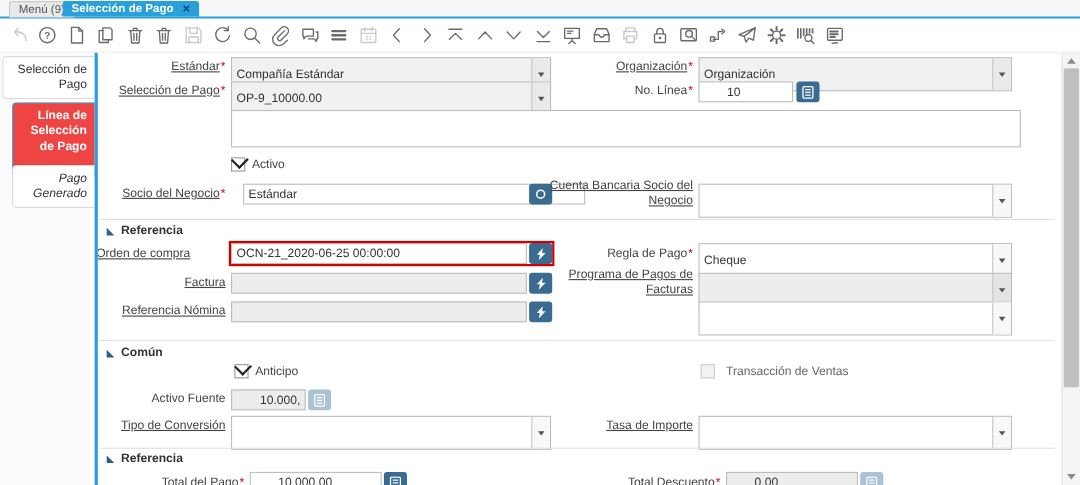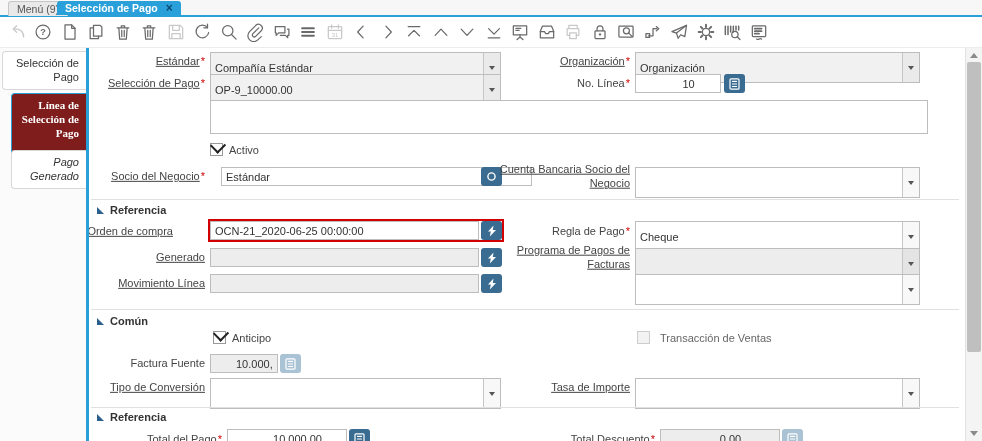--- a/index.html
+++ b/index.html
@@ -19,33 +19,33 @@
   .tbtn{width:23.5px;height:24px;display:flex;align-items:center;justify-content:center;flex:0 0 auto;}
   .tbtn svg{width:20px;height:20px;fill:none;stroke:currentColor;stroke-width:1.5;
             stroke-linecap:round;stroke-linejoin:round;color:#6a6a6a;}
   .tbtn.dis svg{color:#c9c9c9;}
   
   .sidebar{position:absolute;left:0;top:48px;width:86px;bottom:0;background:#fbfbfb;}
   .stab{position:absolute;right:0;box-sizing:border-box;font-size:11px;color:#333;text-align:right;
         padding:5px 7px 0 4px;line-height:1.25;border:1px solid #d8d8d8;border-right:none;
         border-radius:4px 0 0 4px;background:#fff;}
   .stab.s1{left:2px;top:3px;height:39px;}
-  .stab.s2{left:11px;top:45px;height:68px;background:#7f1d1d;color:#fff;font-weight:bold;border-color:#2aa0da;font-family:Liberation Serif, serif;}
+  .stab.s2{left:11px;top:45px;height:68px;background:#ef4444;color:#fff;font-weight:bold;border-color:#2aa0da;}
   .stab.s3{left:11px;top:102px;height:39px;font-style:italic;}
   .vsep{position:absolute;left:86px;top:48px;width:3px;bottom:0;background:#2aa0da;}
   
   .formarea{position:absolute;left:89px;top:48px;width:876px;height:393px;background:#fff;overflow:hidden;}
   .lbl{position:absolute;font-size:11px;color:#444;text-align:right;width:140px;
        transform:translateY(-50%);line-height:1.3;}
   .lt.u{text-decoration:underline;}
   .ast{color:#c00;margin-left:1px;}
   .fld{position:absolute;height:19px;box-sizing:border-box;border:1px solid #bdbdbd;background:#fff;
        font-size:11px;color:#333;font-family:inherit;padding:0 4px;outline:none;}
   .fld.dis{background:#ededed;}
-  .fld.num{text-align:center;padding-left:25px;}
+  .fld.num{text-align:left;padding-left:25px;}
   textarea.fld{resize:none;padding:2px 4px;}
   .combo{position:absolute;height:31px;box-sizing:border-box;border:1px solid #bdbdbd;background:#fff;display:flex;}
   .combo input{flex:1;min-width:0;border:none;background:transparent;font-size:11px;color:#333;
                font-family:inherit;padding:0 4px;outline:none;}
   .combo .carr{width:16px;border-left:1px solid #c6c6c6;background:#f8f8f8;display:flex;
                align-items:center;justify-content:center;}
   .tri{width:0;height:0;border-left:3.5px solid transparent;border-right:3.5px solid transparent;
        border-top:4.5px solid #555;}
   .combo.ro{background:#f1f1f1;}
   .combo.ro .carr{background:#eaeaea;}
@@ -425,36 +425,36 @@
     </div>
     <div class="redwrap" style="left:119px;top:171px;width:296px;height:23px"></div>
     <div class="lbl" style="top:183px;right:335px"><span class="lt">Regla de Pago</span><span class="ast">*</span></div>
     <div class="combo" style="left:546px;top:173px;width:285px">
       <input value="Cheque" style="">
       <span class="carr">
           <i class="tri"></i>
         </span>
     </div>
 
-    <div class="lbl" style="top:209px;right:760px"><span class="lt u">Generado</span></div>
+    <div class="lbl" style="top:209px;right:760px"><span class="lt u">Factura</span></div>
     <input class="fld dis" style="left: 121px; top: 200px; width: 269px;" value="">
     <div class="bbtn" style="left:392px;top:200px">
       <svg width="10" height="12" viewBox="0 0 10 12">
           <path d="M6.5 0.5 L1 6.5 h2.8 L2.8 11.5 L9 5 H5.8 Z" fill="#fff"></path>
         </svg>
     </div>
     <div class="lbl" style="top:209px;right:335px"><span class="lt u">Programa de Pagos de Facturas</span></div>
     <div class="combo dis" style="left:546px;top:200px;width:285px">
       <input value="" style="">
       <span class="carr">
           <i class="tri"></i>
         </span>
     </div>
 
-    <div class="lbl" style="top:235px;right:760px"><span class="lt u">Movimiento Línea</span></div>
+    <div class="lbl" style="top:235px;right:760px"><span class="lt u">Referencia Nómina</span></div>
     <input class="fld dis" style="left: 121px; top: 226px; width: 269px;" value="">
     <div class="bbtn" style="left:392px;top:226px">
       <svg width="10" height="12" viewBox="0 0 10 12">
           <path d="M6.5 0.5 L1 6.5 h2.8 L2.8 11.5 L9 5 H5.8 Z" fill="#fff"></path>
         </svg>
     </div>
     <div class="combo" style="left:546px;top:226px;width:285px">
       <input value="" style="">
       <span class="carr">
           <i class="tri"></i>
@@ -465,21 +465,21 @@
     <div class="shead" style="left:8px;top:273px">
       <i class="stri"></i>
       <span>Común</span>
     </div>
 
     <div class="cb on" style="left:124px;top:283px"></div>
     <div class="cblbl" style="left:143px;top:290px">Anticipo</div>
     <div class="cb dis" style="left:548px;top:283px"></div>
     <div class="cblbl" style="left:571px;top:290px;color:#666">Transacción de Ventas</div>
 
-    <div class="lbl" style="top:315px;right:760px"><span class="lt">Factura Fuente</span></div>
+    <div class="lbl" style="top:315px;right:760px"><span class="lt">Activo Fuente</span></div>
     <input class="fld dis num" style="left: 121px; top: 306px; width: 68px;" value="10.000,00">
     <div class="bbtn dis" style="left:191px;top:306px">
       <svg width="11" height="12" viewBox="0 0 11 12">
           <rect x="1" y="0.8" width="9" height="10.4" rx="1" fill="none" stroke="#fff" stroke-width="1.2"></rect>
           <line x1="3" y1="3.4" x2="8" y2="3.4" stroke="#fff" stroke-width="1.2"></line>
           <line x1="3" y1="6" x2="8" y2="6" stroke="#fff"></line>
           <line x1="3" y1="8.5" x2="8" y2="8.5" stroke="#fff"></line>
         </svg>
     </div>
 

